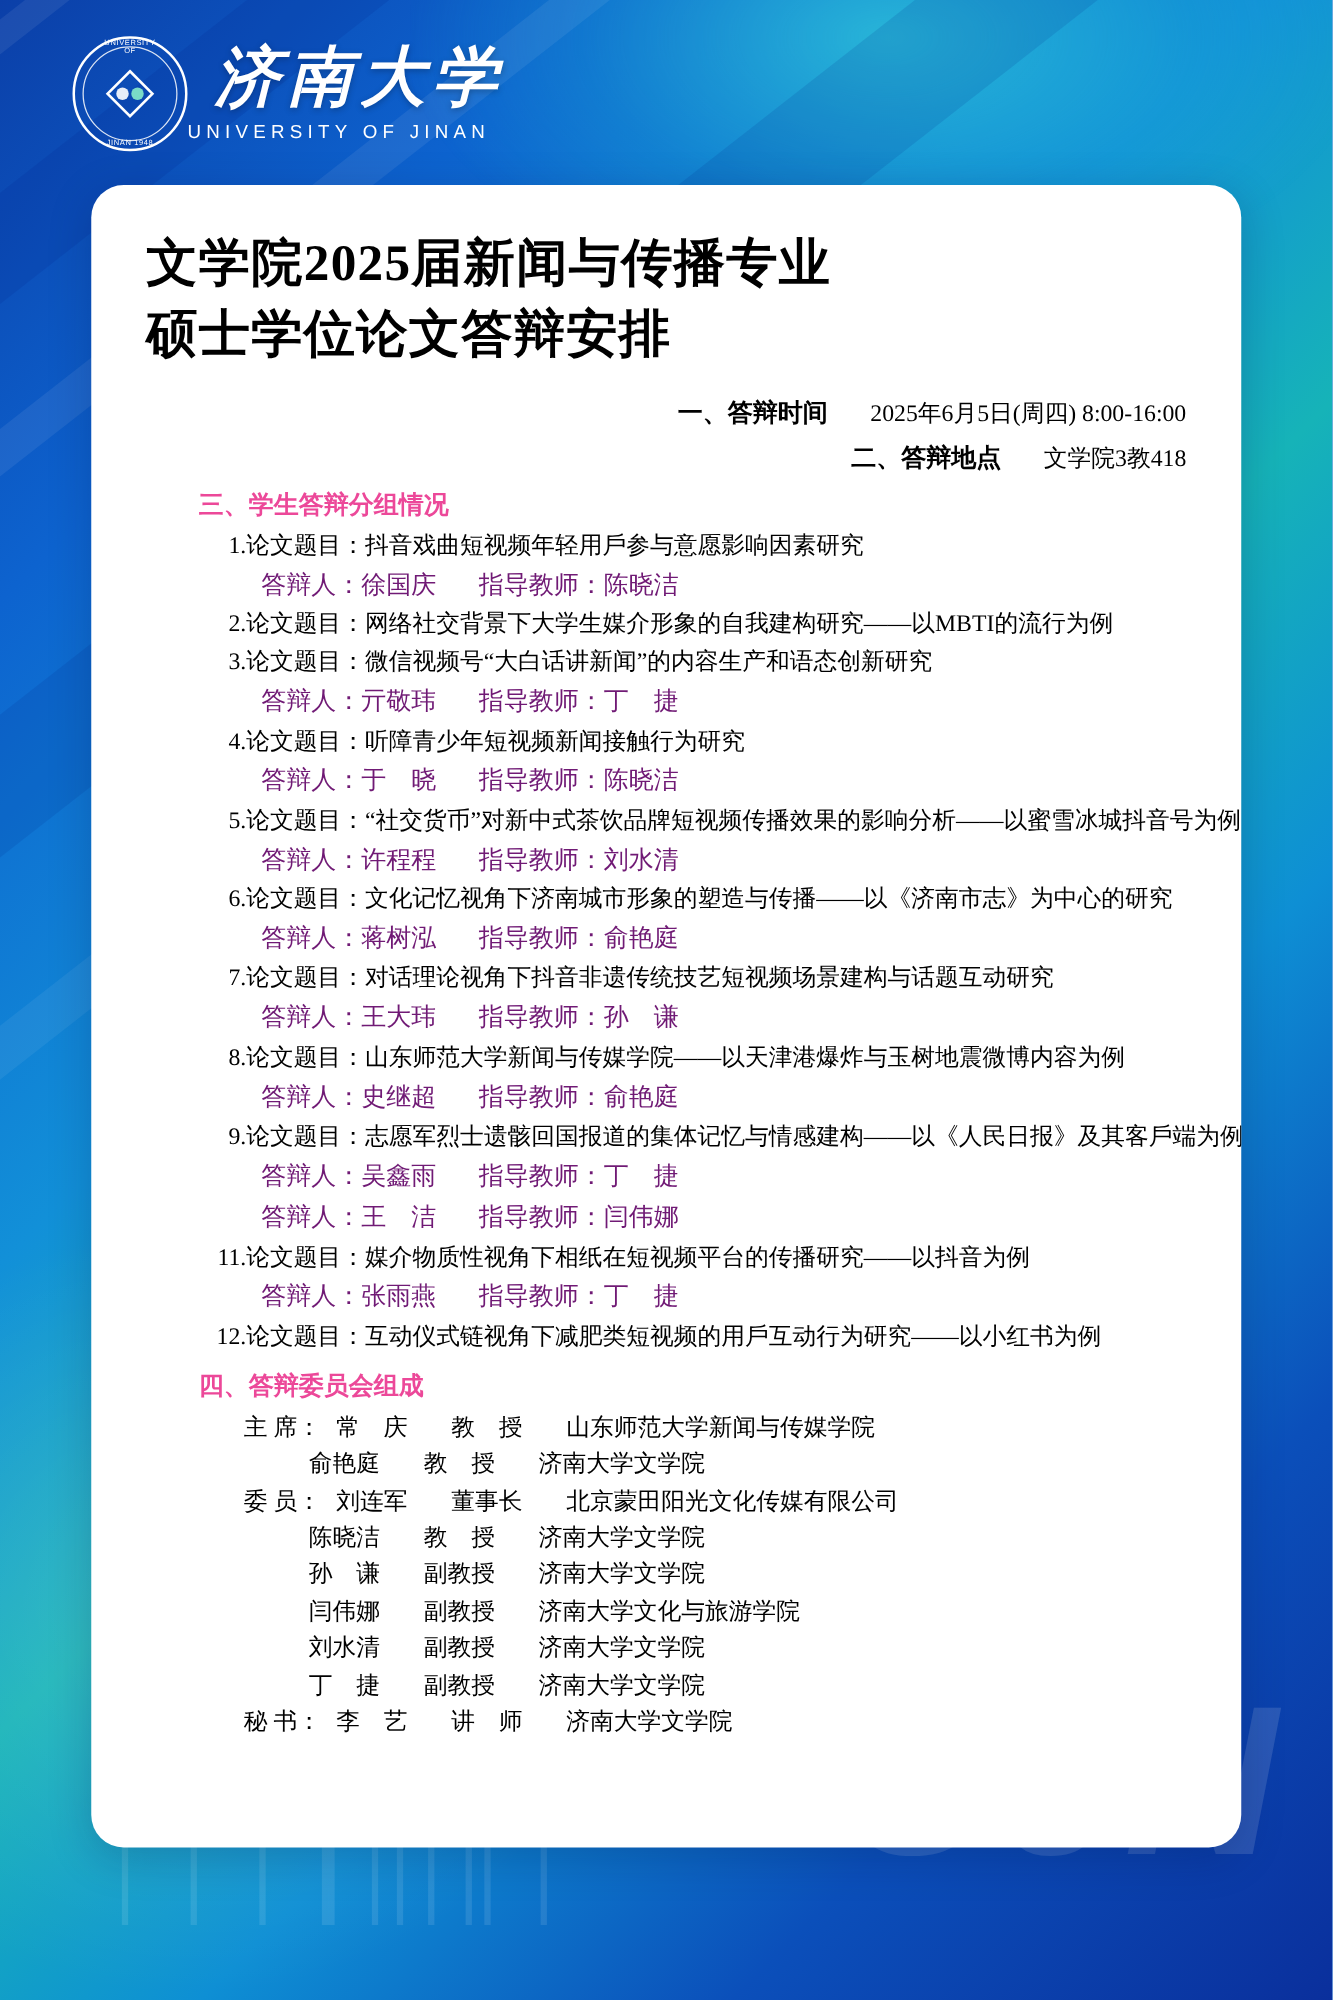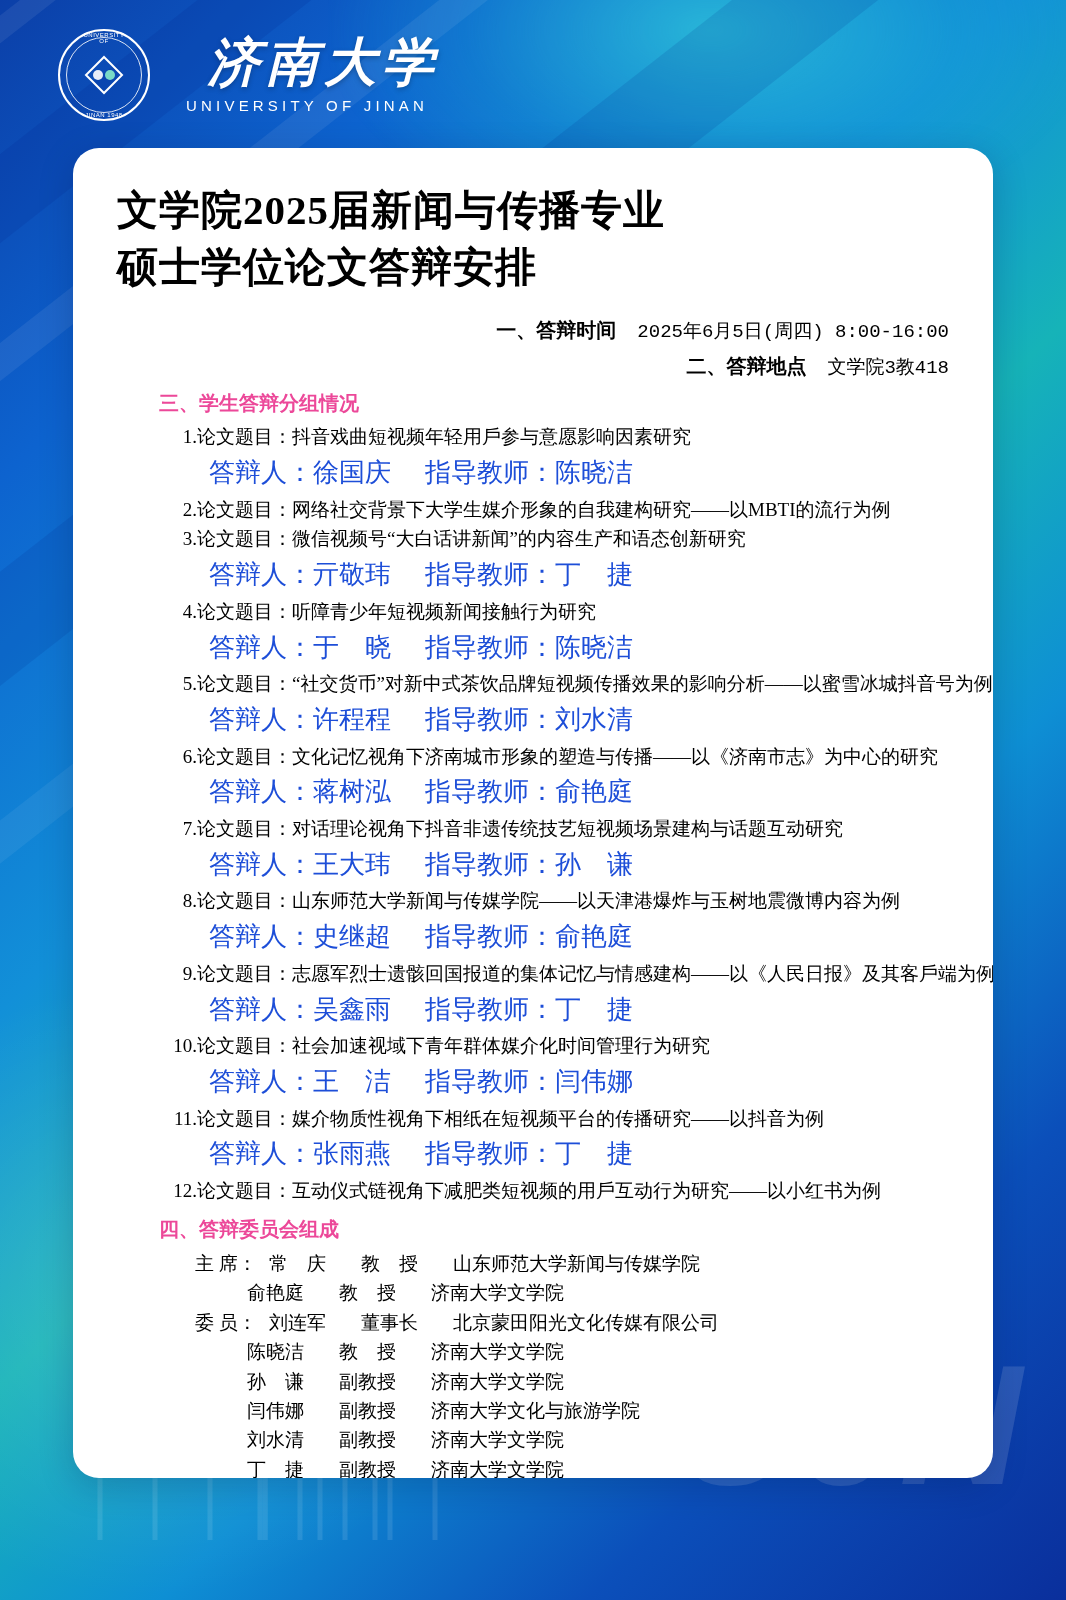--- a/index.html
+++ b/index.html
@@ -73,21 +73,20 @@
   
   .header {
     position: absolute;
     left: 0; top: 0;
     width: 1066px;
     height: 150px;
     display: flex;
     align-items: center;
     padding-left: 58px;
     box-sizing: border-box;
-    gap: 36px;
   }
   .seal {
     width: 92px;
     height: 92px;
     border-radius: 50%;
     border: 2px solid #ffffff;
     position: relative;
     flex: 0 0 auto;
     display: flex;
     align-items: center;
@@ -166,42 +165,42 @@
     color: #000;
     margin: 9px 0 4px 42px;
     display: flex;
     align-items: baseline;
     justify-content: flex-end;
   }
   .sec-label { font-weight: bold; white-space: nowrap; }
   .sec-value {
     font-weight: normal;
     font-size: 19px;
-    margin-left: 21px;
-    font-family: Liberation Mono, monospace;
+    margin-left: 34px;
+    font-family: Liberation Serif, serif;
   }
   .sec-head {
     font-size: 20px;
     font-weight: bold;
     color: #ec4899;
     margin: 10px 0 6px 42px;
   }
   .entry {
     margin: 0 0 1px 0;
     padding-left: 54px;
     font-size: 19px;
     color: #000;
     line-height: 1.52;
     white-space: nowrap;
   }
   .entry .num { display: inline-block; min-width: 26px; text-align: right; }
   .sub {
     padding-left: 92px;
-    font-size: 26px;
-    color: #1d4ed8;
+    font-size: 20px;
+    color: #701a75;
     line-height: 1.52;
     margin-bottom: 3px;
     white-space: nowrap;
   }
   .sub .gap { display: inline-block; width: 34px; }
   .cm-row {
     padding-left: 78px;
     font-size: 19px;
     line-height: 1.55;
     color: #000;
@@ -288,21 +287,20 @@
         <div class="entry"><span class="num">5.</span><span>论文题目：</span><span>“社交货币”对新中式茶饮品牌短视频传播效果的影响分析——以蜜雪冰城抖音号为例</span></div>
         <div class="sub"><span>答辩人：</span><span>许程程</span><span class="gap"></span><span>指导教师：</span><span>刘水清</span></div>
         <div class="entry"><span class="num">6.</span><span>论文题目：</span><span>文化记忆视角下济南城市形象的塑造与传播——以《济南市志》为中心的研究</span></div>
         <div class="sub"><span>答辩人：</span><span>蒋树泓</span><span class="gap"></span><span>指导教师：</span><span>俞艳庭</span></div>
         <div class="entry"><span class="num">7.</span><span>论文题目：</span><span>对话理论视角下抖音非遗传统技艺短视频场景建构与话题互动研究</span></div>
         <div class="sub"><span>答辩人：</span><span>王大玮</span><span class="gap"></span><span>指导教师：</span><span>孙　谦</span></div>
         <div class="entry"><span class="num">8.</span><span>论文题目：</span><span>山东师范大学新闻与传媒学院——以天津港爆炸与玉树地震微博内容为例</span></div>
         <div class="sub"><span>答辩人：</span><span>史继超</span><span class="gap"></span><span>指导教师：</span><span>俞艳庭</span></div>
         <div class="entry"><span class="num">9.</span><span>论文题目：</span><span>志愿军烈士遗骸回国报道的集体记忆与情感建构——以《人民日报》及其客戶端为例</span></div>
         <div class="sub"><span>答辩人：</span><span>吴鑫雨</span><span class="gap"></span><span>指导教师：</span><span>丁　捷</span></div>
-        <div class="entry"><span class="num">10.</span><span>论文题目：</span><span>社会加速视域下青年群体媒介化时间管理行为研究</span></div>
         <div class="sub"><span>答辩人：</span><span>王　洁</span><span class="gap"></span><span>指导教师：</span><span>闫伟娜</span></div>
         <div class="entry"><span class="num">11.</span><span>论文题目：</span><span>媒介物质性视角下相纸在短视频平台的传播研究——以抖音为例</span></div>
         <div class="sub"><span>答辩人：</span><span>张雨燕</span><span class="gap"></span><span>指导教师：</span><span>丁　捷</span></div>
         <div class="entry"><span class="num">12.</span><span>论文题目：</span><span>互动仪式链视角下减肥类短视频的用戶互动行为研究——以小红书为例</span></div>
       </div>
 
     <div class="sec-head">四、答辩委员会组成</div>
 
     <div id="committee">
         <div class="cm-row"><span class="cm-role">主 席：</span><span class="cm-name">常　庆</span><span class="cm-title">教　授</span><span class="cm-org">山东师范大学新闻与传媒学院</span></div>

